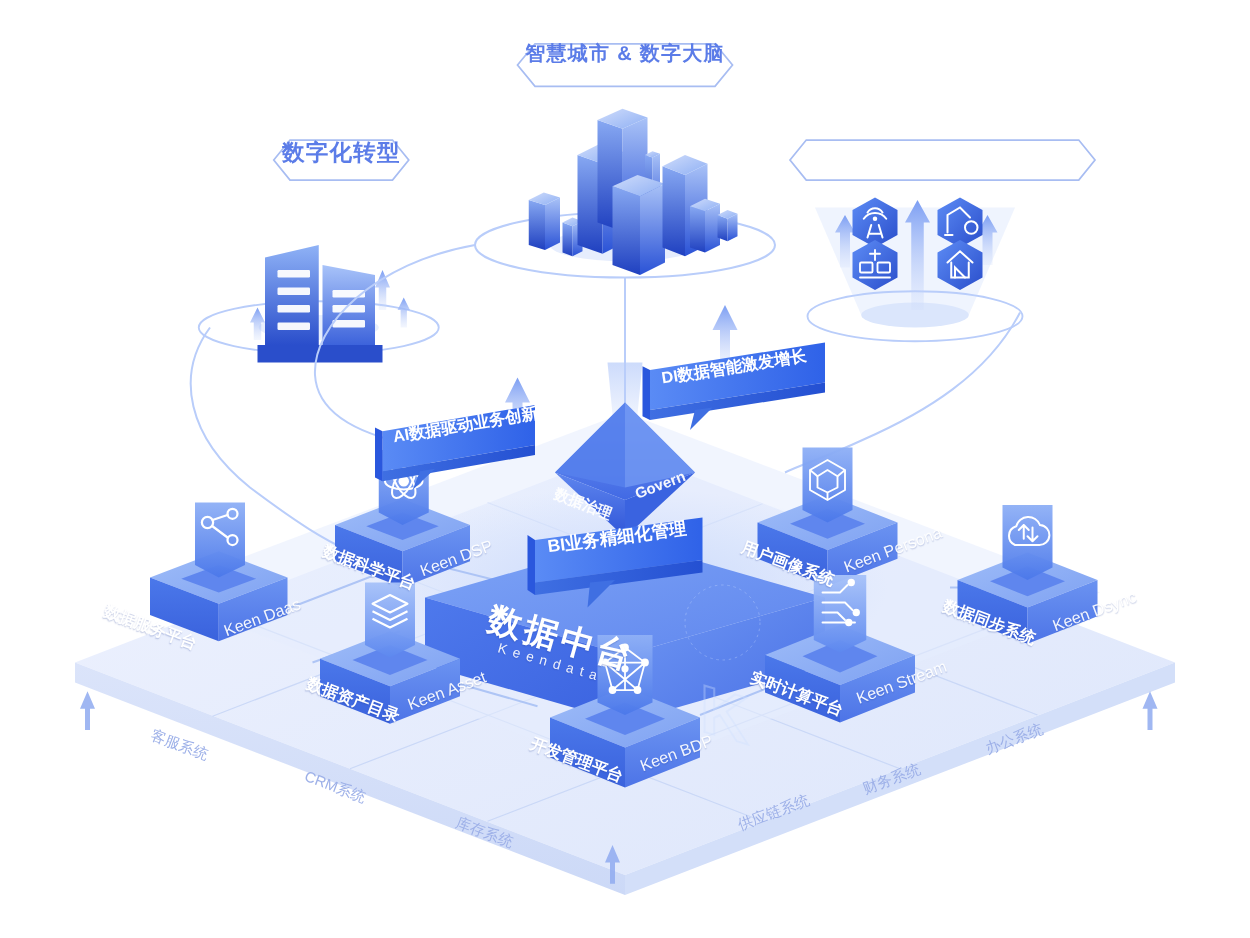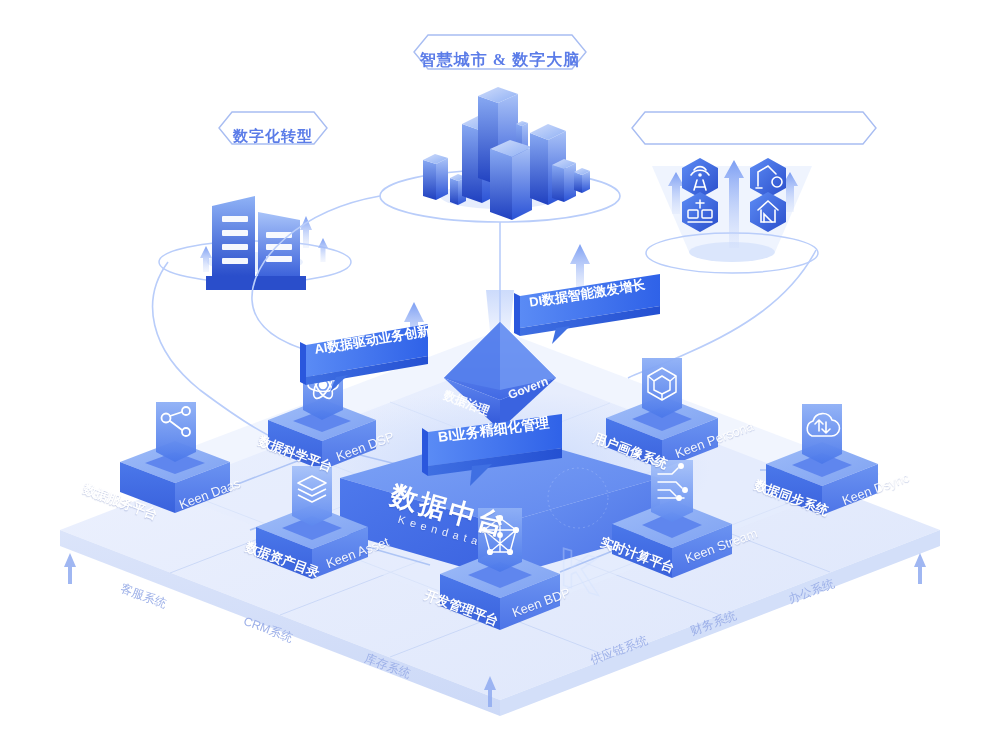--- a/index.html
+++ b/index.html
@@ -16,25 +16,24 @@
     position:absolute;
     color:#ffffff;
     white-space:nowrap;
     font-weight:bold;
     pointer-events:none;
     text-shadow:0 1px 1px rgba(30,60,150,.25);
   }
   
   .banner{
     position:absolute;
-    display:flex;align-items:flex-end;justify-content:center;
+    display:flex;align-items:flex-start;justify-content:center;
     color:#5b7ce8;
     font-weight:bold;
     letter-spacing:1px;
-    font-family:Liberation Serif, serif;
   }
   .banner span{position:relative;z-index:2;}
   .banner .hexbg{position:absolute;left:0;top:0;width:100%;height:100%;z-index:1;}
   
   .callout-txt{
     position:absolute;color:#fff;font-weight:bold;white-space:nowrap;
     pointer-events:none;
   }
   
   .baselbl{
@@ -472,21 +471,21 @@
   </g>
 </svg>
 
 <div class="banner" style="left:398px;top:33px;width:204px;height:38px;font-size:16px;">
   <svg class="hexbg" viewBox="0 0 204 38" preserveAspectRatio="none">
     <path d="M16 19 L30 2 L174 2 L188 19 L174 36 L30 36 Z" fill="#ffffff" stroke="#a8bdf2" stroke-width="1.4"></path>
   </svg>
   <span>智慧城市 &amp; 数字大脑</span>
 </div>
 
-<div class="banner" style="left:205px;top:110px;width:136px;height:36px;font-size:15px;">
+<div class="banner" style="left:205px;top:110px;width:136px;height:36px;font-size:18px;">
   <svg class="hexbg" viewBox="0 0 136 36" preserveAspectRatio="none">
     <path d="M14 18 L27 2 L109 2 L122 18 L109 34 L27 34 Z" fill="#ffffff" stroke="#a8bdf2" stroke-width="1.4"></path>
   </svg>
   <span>数字化转型</span>
 </div>
 
 <div class="banner" style="left:618px;top:110px;width:272px;height:36px;font-size:15px;">
   <svg class="hexbg" viewBox="0 0 272 36" preserveAspectRatio="none">
     <path d="M14 18 L27 2 L245 2 L258 18 L245 34 L27 34 Z" fill="#ffffff" stroke="#a8bdf2" stroke-width="1.4"></path>
   </svg>

